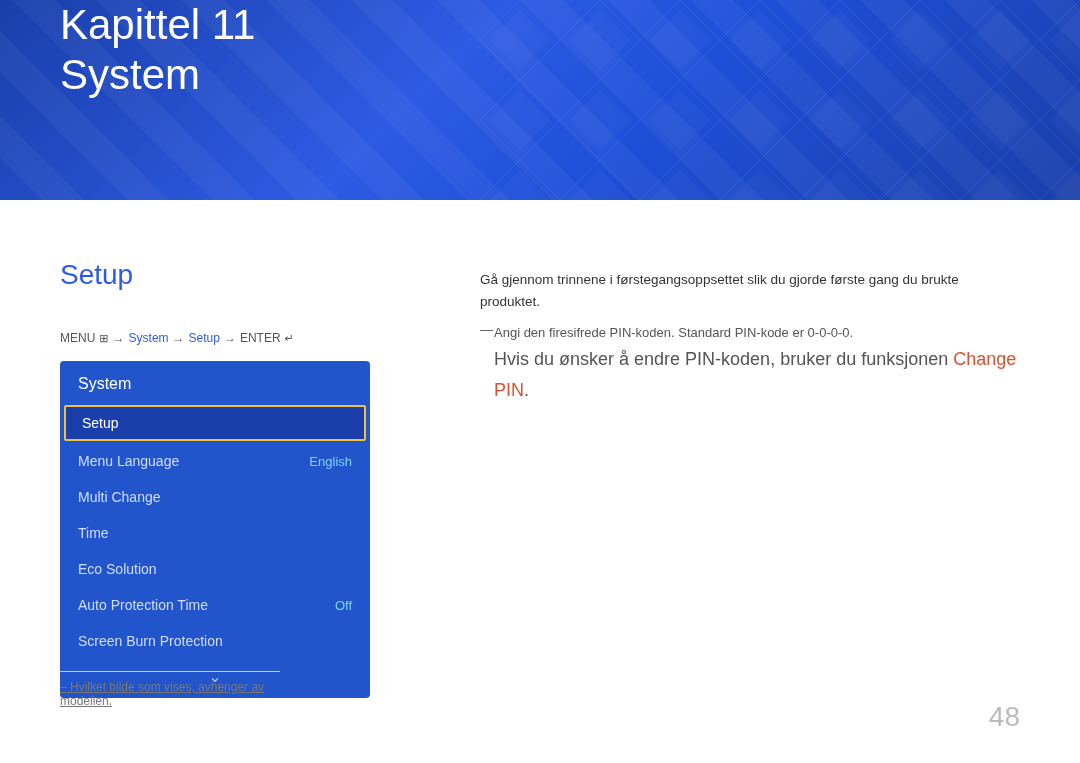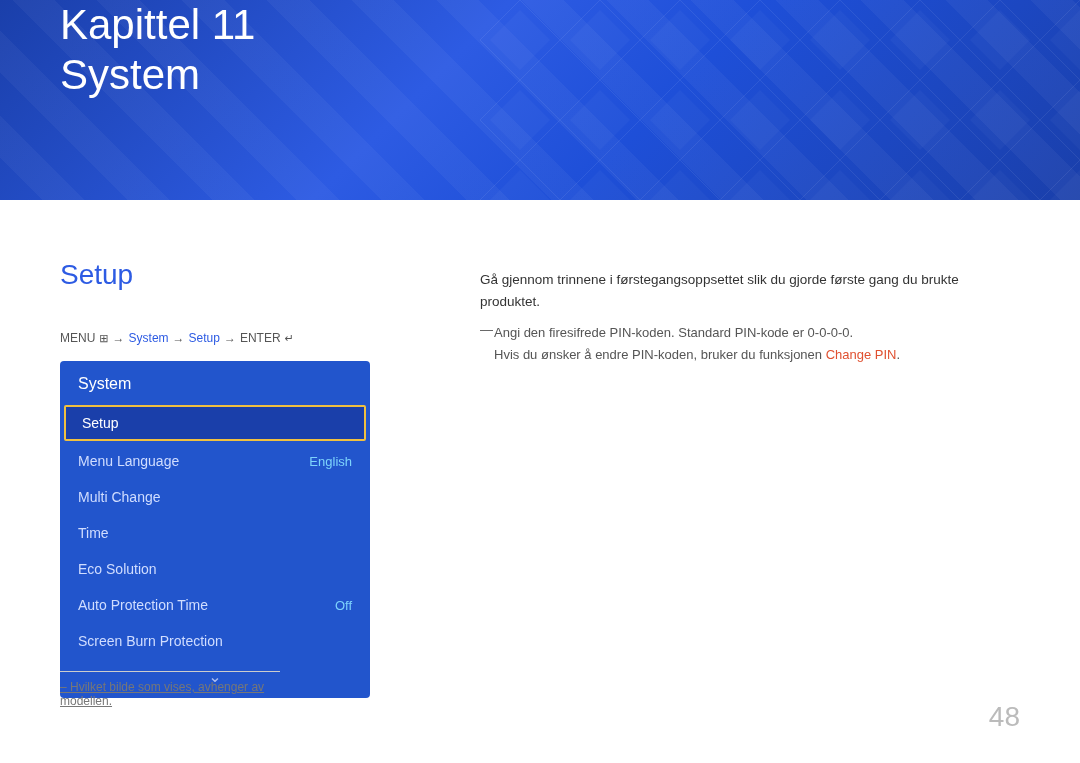--- a/index.html
+++ b/index.html
@@ -269,21 +269,21 @@
 
   </div>
 
   <div class="right-panel">
 
     <p class="description-main">Gå gjennom trinnene i førstegangsoppsettet slik du gjorde første gang du brukte produktet.</p>
 
     <div style="padding-left: 14px; position: relative;">
       <span style="position:absolute;left:0;color:#555;font-size:13px;">—</span>
       <p style="font-size:13px;color:#555;line-height:1.7;">Angi den firesifrede PIN-koden. Standard PIN-kode er 0-0-0-0.</p>
-      <p style="font-size:13px;color:#555;line-height:1.7;">
+      <p style="font-size:18px;color:#555;line-height:1.7;">
         <span>Hvis du ønsker å endre PIN-koden, bruker du funksjonen </span><span class="change-pin" style="color:#e05030;font-weight:500;">Change PIN</span><span>.</span>
       </p>
     </div>
 
   </div>
 
 </div>
 
 <div class="footer-note">
   <span>– Hvilket bilde som vises, avhenger av modellen.</span>

